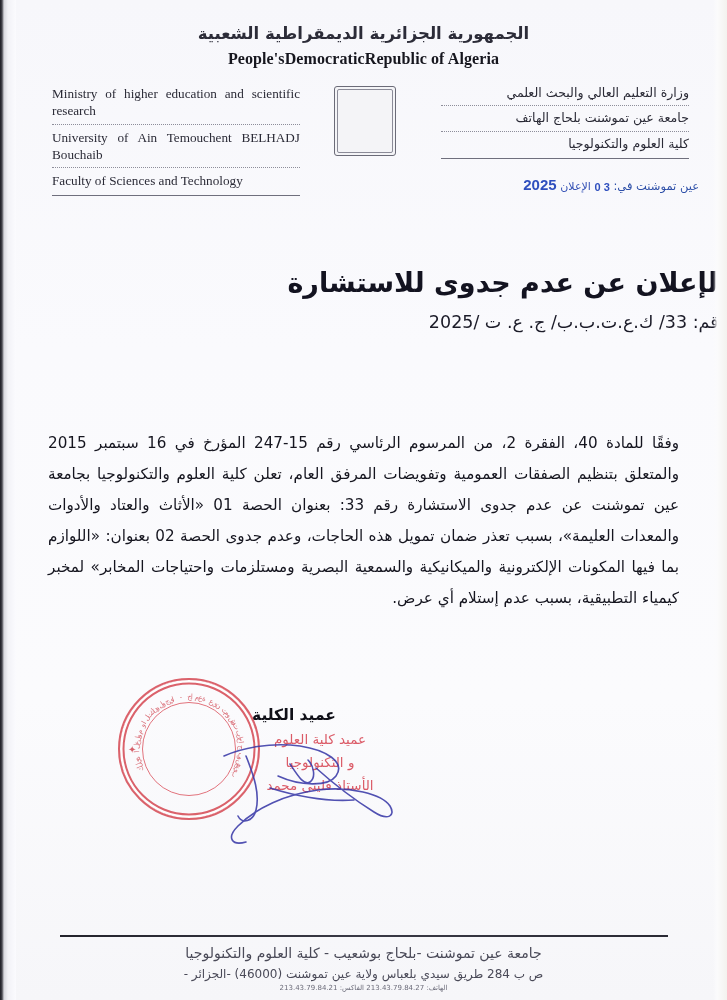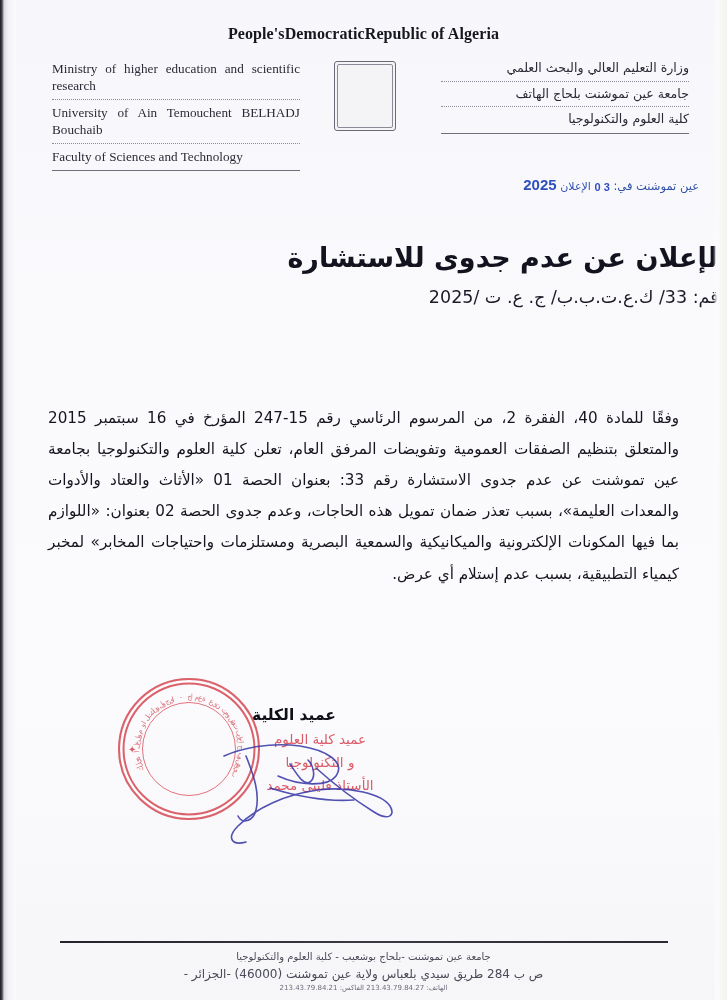--- a/index.html
+++ b/index.html
@@ -285,30 +285,31 @@
     height: 2px;
     margin: 0 auto 6px;
     background: linear-gradient(90deg,#23232c,#3a3a46 50%,#2a2a34);
   }
   .footer-line {
     direction: rtl;
     font-family: "DejaVu Sans", sans-serif;
     color: #4a4a58;
     line-height: 1.55;
   }
-  .footer-l1 { font-size: 10px; }
+  .footer-l1 { font-size: 14px; }
   .footer-l2 { font-size: 12px; }
   .footer-l3 { font-size: 7px; color: #6b6b79; letter-spacing: .2px; }
 </style>
 </head>
 <body>
 
 <div class="page">
 
   <div class="national">
+    <div class="nat-ar">الجمهورية الجزائرية الديمقراطية الشعبية</div>
     <div class="nat-en">People'sDemocraticRepublic of Algeria</div>
   </div>
 
   <div class="inst">
 
     <div class="inst-col inst-left">
       <div class="inst-block">Ministry of higher education  and scientific research</div>
       <div class="dotrule"></div>
       <div class="inst-block">University of Ain Temouchent BELHADJ Bouchaib</div>
       <div class="dotrule"></div>

